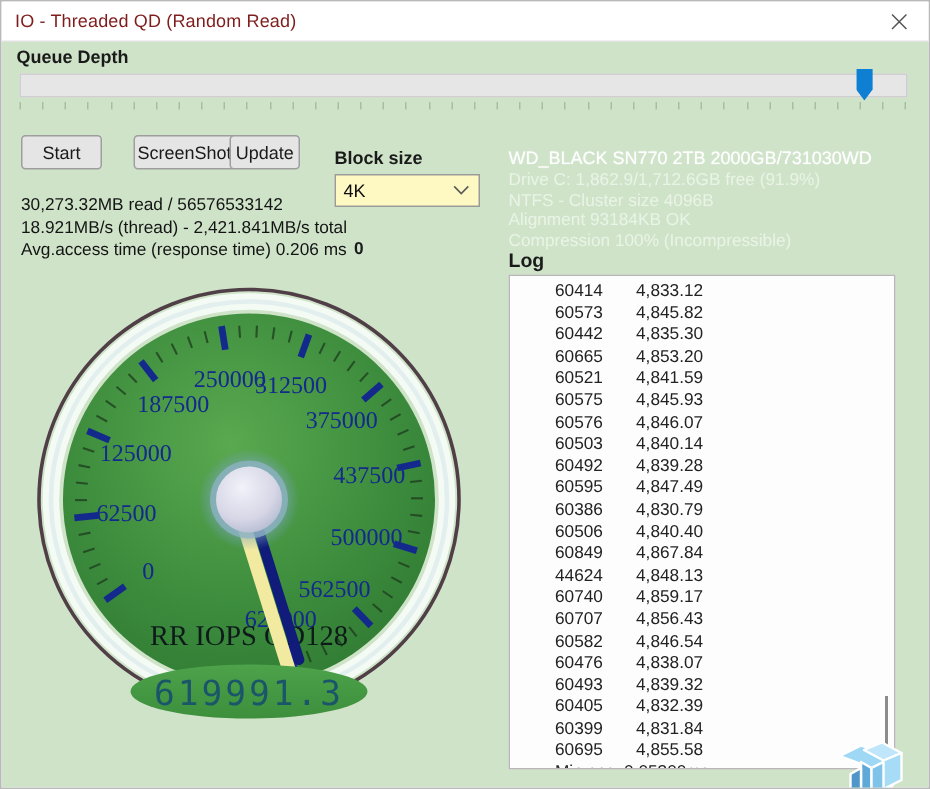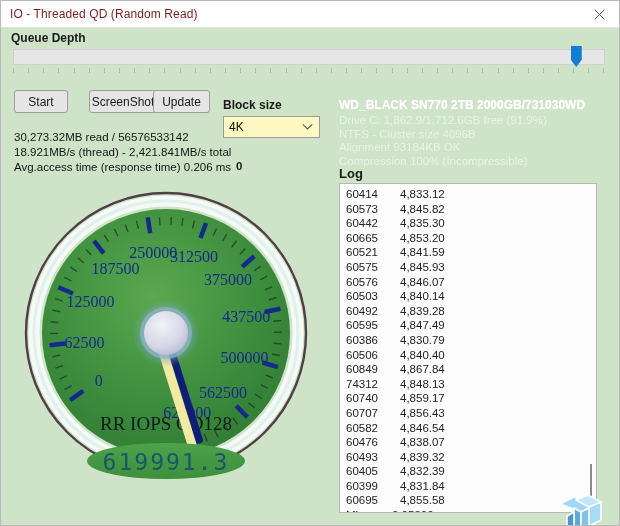--- a/index.html
+++ b/index.html
@@ -84,21 +84,21 @@
     background: #e5e5e5;
     border: 1px solid #9e9e9e;
     border-radius: 3px;
     font-size: 12px;
     color: #1a1a1a;
     display: flex; align-items: center; justify-content: center;
     cursor: default;
   }
   #btn-start      { left: 13px;  top: 62px; width: 54px; }
   #btn-screenshot { left: 76px;  top: 62px; width: 68px; margin-left: 12px; }
-  #btn-update     { left: 152px; top: 62px; width: 57px; text-align: center; }
+  #btn-update     { left: 152px; top: 62px; width: 47px; text-align: center; }
   
   #blocksize-label { left: 222px; top: 70px; }
   #blocksize-select {
     position: absolute; left: 222px; top: 88px;
     width: 97px; height: 22px;
     background: #fef9c3;
     border: 1px solid #9b9b9b;
     display: flex; align-items: center;
   }
   #blocksize-value {
@@ -113,21 +113,21 @@
   #stats {
     position: absolute; left: 13px; top: 102px;
     font-size: 11.5px; color: #141414;
     line-height: 15px;
     white-space: nowrap;
   }
   #stat-zero { left: 235px; top: 132px; font-size: 11.5px; }
   
   #drive-title {
     position: absolute; left: 338px; top: 70px;
-    font-size: 12px; font-weight: bold;
+    font-size: 12px; font-weight: normal;
     color: #ffffff;
     text-shadow: 0 0 1px rgba(255,255,255,.6);
     white-space: nowrap;
   }
   #drive-lines {
     position: absolute; left: 338px; top: 86px;
     font-size: 11.5px;
     line-height: 13.5px;
     color: #e9f4e6;
     white-space: nowrap;
@@ -140,20 +140,21 @@
     background: #fdfdfd;
     border: 1px solid #b7b7b7;
     overflow: hidden;
   }
   #log-list {
     position: absolute; left: 0; top: 3px;
     width: 100%;
     font-size: 11.5px;
     color: #222;
     line-height: 14.6px;
+    padding-left: 24px;
   }
   .log-row { display: flex; padding-left: 6px; white-space: nowrap; }
   .log-a { width: 54px; }
   .log-b { }
   .log-note { padding-left: 6px; white-space: nowrap; }
   #log-scroll {
     position: absolute; right: 4px; bottom: 4px;
     width: 2px; height: 44px;
     background: #8b8b8b;
   }
@@ -309,21 +310,21 @@
           </div>
           <div class="log-row">
             <span class="log-a">60506</span>
             <span class="log-b">4,840.40</span>
           </div>
           <div class="log-row">
             <span class="log-a">60849</span>
             <span class="log-b">4,867.84</span>
           </div>
           <div class="log-row">
-            <span class="log-a">74312</span>
+            <span class="log-a">44624</span>
             <span class="log-b">4,848.13</span>
           </div>
           <div class="log-row">
             <span class="log-a">60740</span>
             <span class="log-b">4,859.17</span>
           </div>
           <div class="log-row">
             <span class="log-a">60707</span>
             <span class="log-b">4,856.43</span>
           </div>

